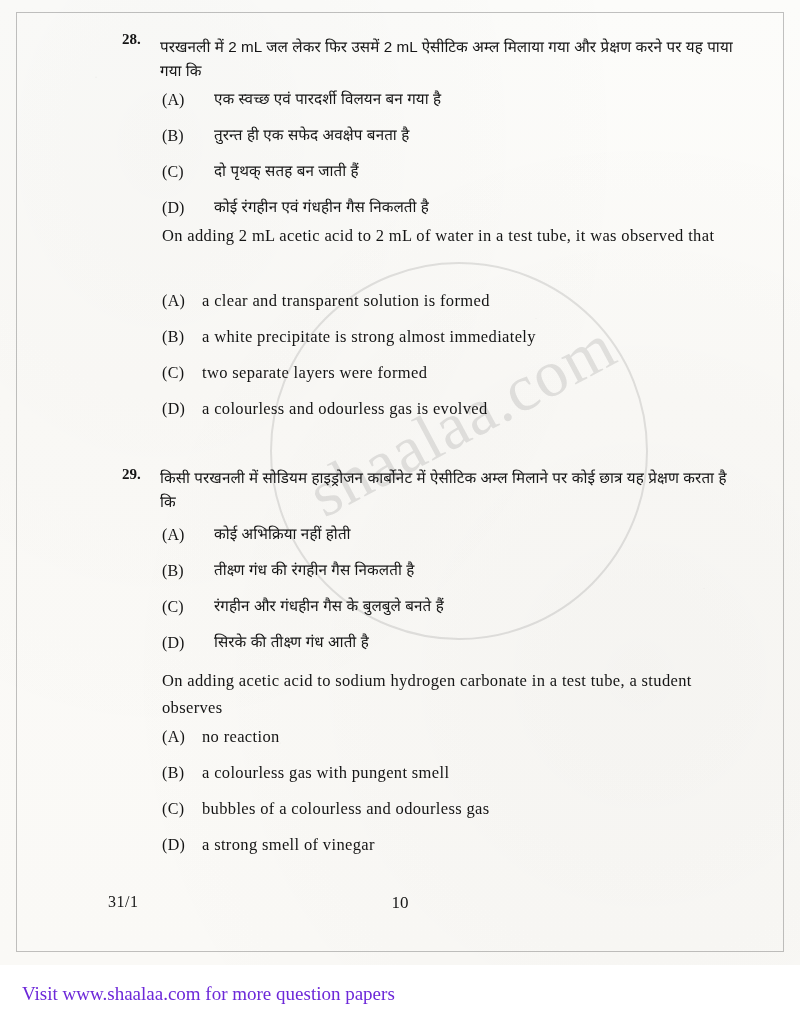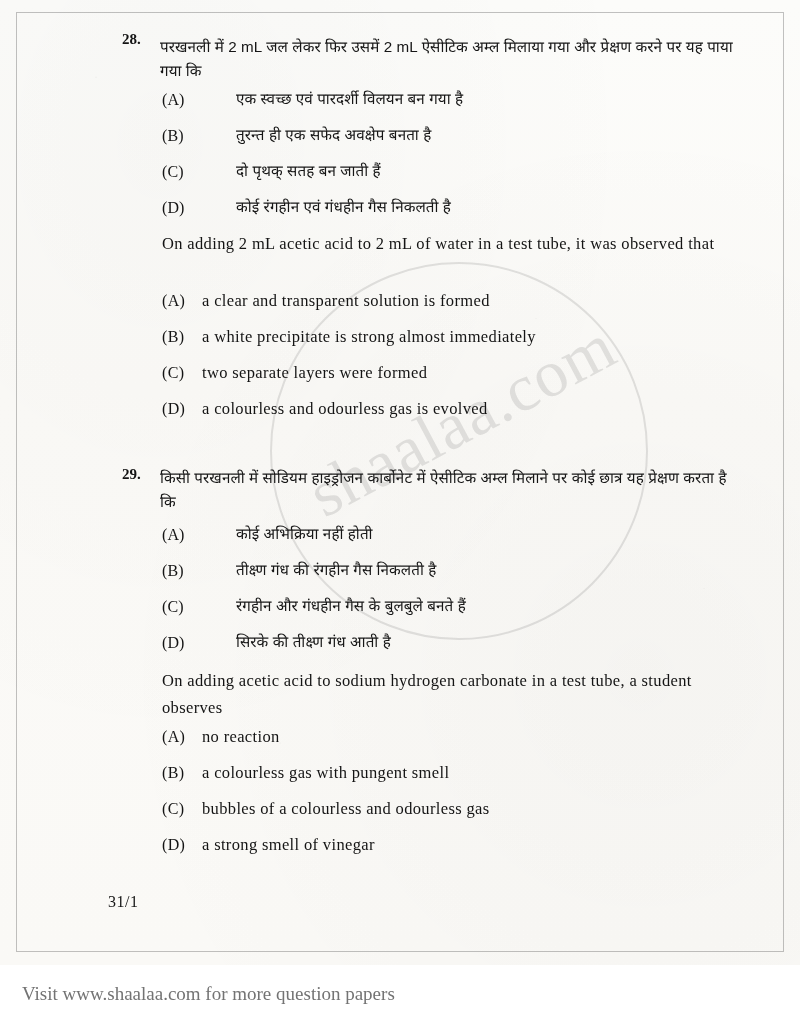--- a/index.html
+++ b/index.html
@@ -127,21 +127,21 @@
     top: 0;
     width: 46px;
     font-family: "Liberation Serif", serif;
     font-size: 16px;
     color: #141414;
   }
   .opt .txt {
     display: block;
     margin-left: 40px;
   }
-  .opt .txt.hindi { margin-left: 74px; }
+  .opt .txt.hindi { margin-left: 52px; }
 
   
   .sheet-code {
     position: absolute;
     left: 108px;
     top: 893px;
     font-family: "Liberation Serif", serif;
     font-size: 16px;
     color: #161616;
     letter-spacing: 0.5px;
@@ -165,21 +165,21 @@
     width: 800px;
     height: 58px;
     background: #ffffff;
   }
   .banner-text {
     position: absolute;
     left: 22px;
     top: 18px;
     font-family: "Liberation Serif", serif;
     font-size: 19px;
-    color: #737373;
+    color: #6d28d9;
   }
 
   
   .speckle {
     position: absolute;
     left: 0; top: 0; width: 800px; height: 965px;
     pointer-events: none;
     opacity: 0.5;
     background-image:
       radial-gradient(circle at 12% 8%, rgba(0,0,0,0.05) 0.6px, rgba(0,0,0,0) 1px),
@@ -216,21 +216,21 @@
       </div>
       <div class="opt hindi" style="top:159px;">
         <span class="lab">(C)</span>
         <span class="txt hindi">दो पृथक् सतह बन जाती हैं</span>
       </div>
       <div class="opt hindi" style="top:195px;">
         <span class="lab">(D)</span>
         <span class="txt hindi">कोई रंगहीन एवं गंधहीन गैस निकलती है</span>
       </div>
 
-      <div class="stem eng english" style="top:231px;">On adding 2 mL acetic acid to 2 mL of water in a test tube, it was observed that</div>
+      <div class="stem eng english" style="top:223px;">On adding 2 mL acetic acid to 2 mL of water in a test tube, it was observed that</div>
 
       <div class="opt english" style="top:288px;">
         <span class="lab">(A)</span>
         <span class="txt">a clear and transparent solution is formed</span>
       </div>
       <div class="opt english" style="top:324px;">
         <span class="lab">(B)</span>
         <span class="txt">a white precipitate is strong almost immediately</span>
       </div>
       <div class="opt english" style="top:360px;">
@@ -279,20 +279,21 @@
         <span class="lab">(C)</span>
         <span class="txt">bubbles of a colourless and odourless gas</span>
       </div>
       <div class="opt english" style="top:832px;">
         <span class="lab">(D)</span>
         <span class="txt">a strong smell of vinegar</span>
       </div>
     </div>
 
     <div class="sheet-code">31/1</div>
+    <div class="page-no">10</div>
   </div>
 
   <div class="speckle"></div>
 </div>
 
 <div class="banner">
   <div class="banner-text">Visit www.shaalaa.com for more question papers</div>
 </div>
 
 </body></html>

